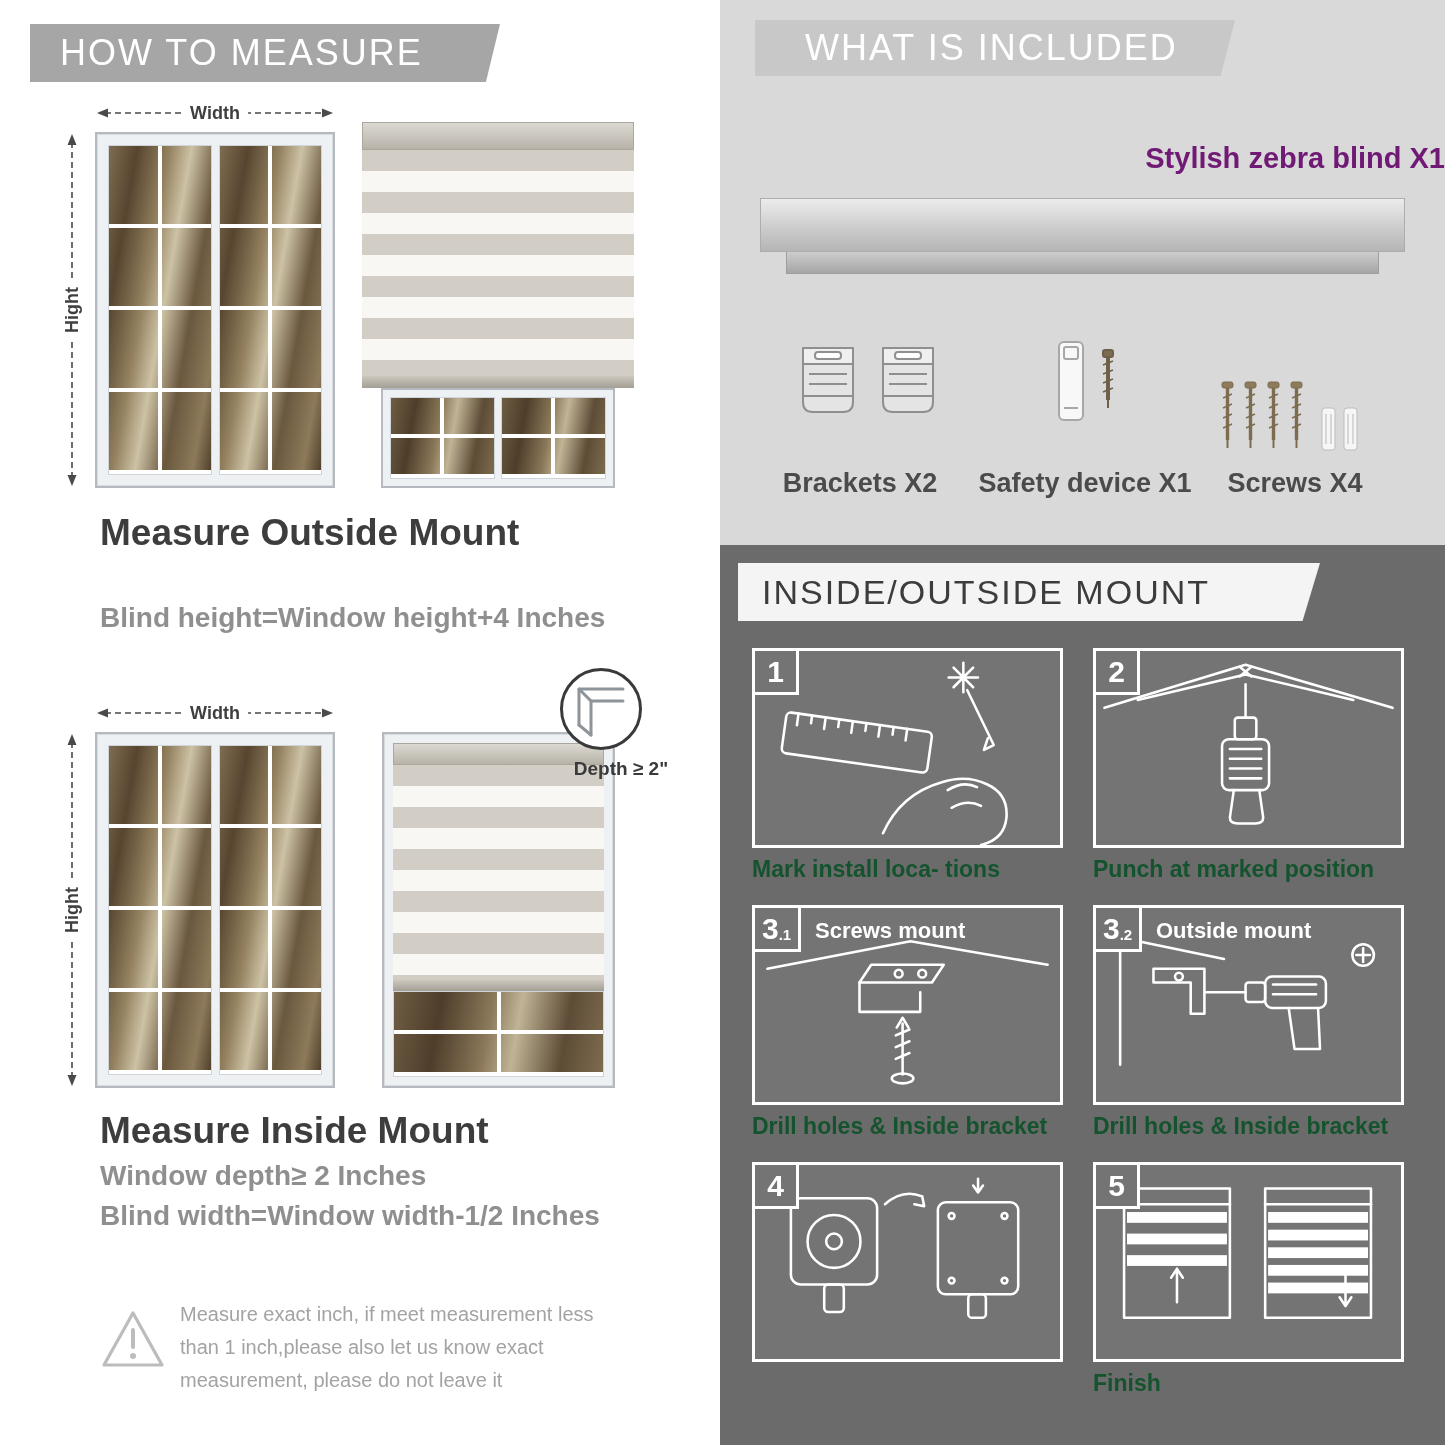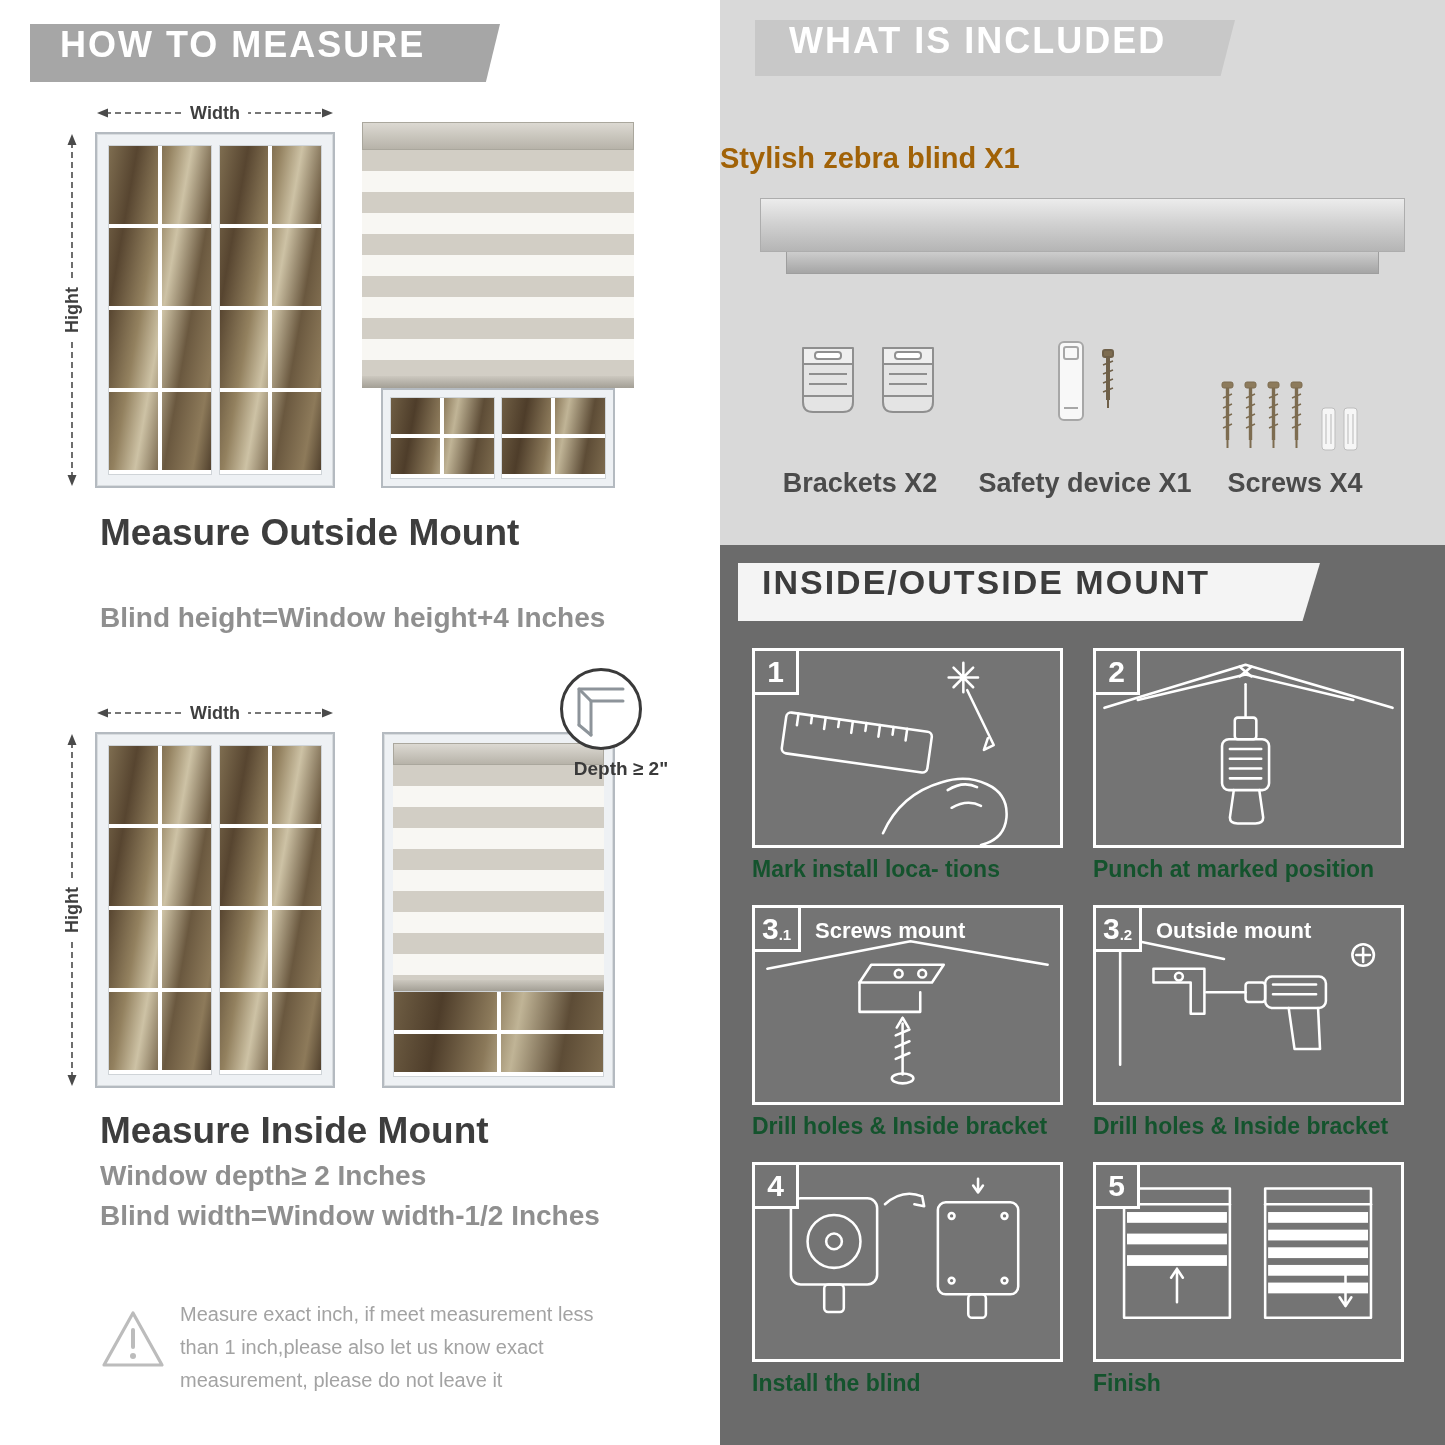--- a/index.html
+++ b/index.html
@@ -1,23 +1,23 @@
 <!DOCTYPE html>
 <html><head>
 <meta charset="utf-8">
 <style>
   *{margin:0;padding:0;box-sizing:border-box}
   body{font-family:"Liberation Sans",sans-serif;background:#fff}
   #canvas{position:relative;width:1445px;height:1445px;background:#fff;overflow:hidden}
   .abs{position:absolute}
 
   
-  .banner{display:flex;font-weight:bold;letter-spacing:2px}
+  .banner{display:flex;align-items:center;font-weight:normal;letter-spacing:2px}
   .banner.gray-left{background:#a6a6a6;color:#fff;font-size:36px;padding-left:30px;clip-path:polygon(0 0,100% 0,97% 100%,0 100%)}
-  .banner.gray-mid{background:#c8c8c8;color:#fff;font-size:36px;padding-left:34px;clip-path:polygon(0 0,100% 0,97% 100%,0 100%)}
+  .banner.gray-mid{background:#c8c8c8;color:#fff;font-size:36px;padding-left:50px;clip-path:polygon(0 0,100% 0,97% 100%,0 100%)}
   .banner.white{background:#f4f4f4;color:#3c3c3c;font-size:34px;padding-left:24px;clip-path:polygon(0 0,100% 0,97% 100%,0 100%)}
 
   .h1{font-size:37px;font-weight:bold;color:#3d3d3d}
   .measure-line{font-size:28px;font-weight:bold;color:#8f8f8f}
 
   
   .win-frame{width:100%;height:100%;background:#eef1f4;border:2px solid #b4bac0;box-shadow:0 0 0 1px #d8dcdf inset;display:flex;gap:7px;padding:11px}
   .win-frame.col{flex-direction:column;gap:0;padding:9px}
   .sash{flex:1;border:1px solid #cfd4d8;background-image:
     linear-gradient(to right,transparent calc(50% - 2px),#fff calc(50% - 2px) calc(50% + 2px),transparent calc(50% + 2px)),
@@ -41,21 +41,21 @@
   
   .depth-circle{width:82px;height:82px;border-radius:50%;border:3px solid #3a3a3a;background:#fff;display:flex;align-items:center;justify-content:center}
   .depth-label{font-size:19px;font-weight:bold;color:#3a3a3a;text-align:center}
 
   
   .warn-text{font-size:20px;color:#a3a3a3;line-height:1.65}
 
   
   .light-block{background:#d9d9d9}
   .dark-block{background:#6b6b6b}
-  .blind-label{font-size:29px;font-weight:bold;color:#a16207;text-align:left}
+  .blind-label{font-size:29px;font-weight:bold;color:#701a75;text-align:right}
   .rail-top{height:54px;background:linear-gradient(#ececec 0%,#d2d2d2 45%,#b5b5b5 100%);border:1px solid #adadad}
   .rail-bottom{height:22px;width:92%;margin:0 auto;background:linear-gradient(#cdcdcd,#a5a5a5);border:1px solid #9e9e9e;border-top:none}
   .inc-label{font-size:27px;font-weight:bold;color:#4b4b4b;text-align:center}
 
   
   .steps{position:absolute;left:752px;top:648px;width:652px;display:grid;grid-template-columns:1fr 1fr;column-gap:30px;row-gap:22px}
   .step{display:flex;flex-direction:column}
   .panel{position:relative;height:200px;border:3px solid #fff;background:#747474}
   .badge{position:absolute;top:0;left:0;min-width:44px;height:44px;border-right:3px solid #fff;border-bottom:3px solid #fff;display:flex;align-items:center;justify-content:center;color:#fff;font-weight:bold;padding:0 7px;background:#747474;z-index:2}
   .badge .num{font-size:30px}
@@ -373,21 +373,20 @@
             <rect x="186" y="38" width="82" height="94" rx="8"></rect>
             <circle cx="200" cy="52" r="3"></circle>
               <circle cx="254" cy="52" r="3"></circle>
             <circle cx="200" cy="118" r="3"></circle>
               <circle cx="254" cy="118" r="3"></circle>
             <path d="M227 14 v14 M227 28 l-5 -7 M227 28 l5 -7"></path>
             <rect x="217" y="132" width="18" height="24" rx="4"></rect>
           </g>
         </svg>
       </div>
-      <figcaption class="caption">Install the blind</figcaption>
     </figure>
 
     <figure class="step">
       <div class="panel">
         <div class="badge">
           <span class="num">5</span>
             <span class="sub"></span>
         </div>
         <span class="panel-title"></span>
         <svg class="art" viewBox="0 0 310 198">

